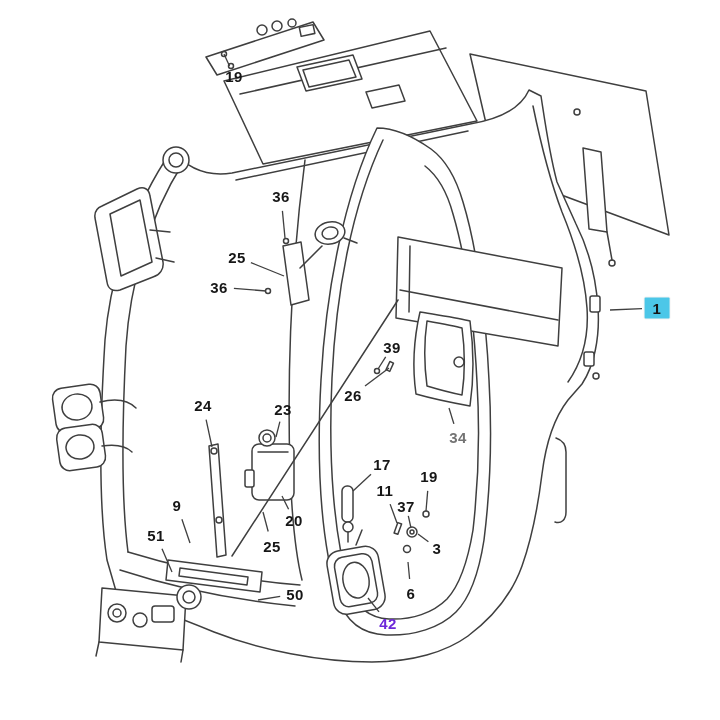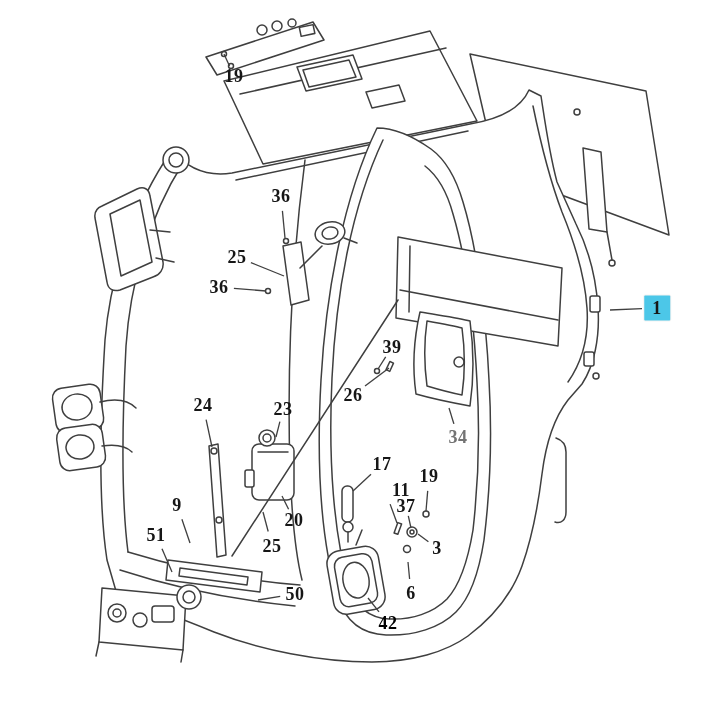--- a/index.html
+++ b/index.html
@@ -8,23 +8,23 @@
     width:720px;height:720px;
     background:#ffffff;
     overflow:hidden;
     font-family:"Liberation Sans", sans-serif;
   }
   .stage svg{position:absolute;left:0;top:0;}
   #callouts{position:absolute;left:0;top:0;width:100%;height:100%;pointer-events:none;}
   .callout{
     position:absolute;
     transform:translate(-50%,-50%);
-    font-family:Liberation Serif, serif;
+    font-family:Liberation Sans, sans-serif;
     font-weight:bold;
-    font-size:18px;
+    font-size:15px;
     color:#161616;
     letter-spacing:0.5px;
     white-space:nowrap;
     pointer-events:auto;
   }
   .callout.highlighted{
     padding:2px 8px;
     color:#0b0b0b;
     border-radius:1px;
     box-shadow:0 0 0 1px rgba(0,0,0,0.05);
@@ -266,26 +266,26 @@
       <div class="callout" style="left: 281px; top: 196px; color: rgb(22, 22, 22);">36</div>
       <div class="callout" style="left: 237px; top: 257px; color: rgb(22, 22, 22);">25</div>
       <div class="callout" style="left: 219px; top: 287px; color: rgb(22, 22, 22);">36</div>
       <div class="callout" style="left: 392px; top: 347px; color: rgb(22, 22, 22);">39</div>
       <div class="callout" style="left: 353px; top: 395px; color: rgb(22, 22, 22);">26</div>
       <div class="callout" style="left: 203px; top: 405px; color: rgb(22, 22, 22);">24</div>
       <div class="callout" style="left: 283px; top: 409px; color: rgb(22, 22, 22);">23</div>
       <div class="callout" style="left: 458px; top: 437px; color: #737373;">34</div>
       <div class="callout" style="left: 382px; top: 464px; color: rgb(22, 22, 22);">17</div>
       <div class="callout" style="left: 429px; top: 476px; color: rgb(22, 22, 22);">19</div>
-      <div class="callout" style="left: 385px; top: 490px; color: rgb(22, 22, 22); margin-left: 16px;">11</div>
+      <div class="callout" style="left: 385px; top: 490px; color: rgb(22, 22, 22);">11</div>
       <div class="callout" style="left: 406px; top: 506px; color: rgb(22, 22, 22);">37</div>
       <div class="callout" style="left: 437px; top: 548px; color: rgb(22, 22, 22);">3</div>
       <div class="callout" style="left: 177px; top: 505px; color: rgb(22, 22, 22);">9</div>
       <div class="callout" style="left: 156px; top: 535px; color: rgb(22, 22, 22);">51</div>
       <div class="callout" style="left: 294px; top: 520px; color: rgb(22, 22, 22);">20</div>
       <div class="callout" style="left: 272px; top: 546px; color: rgb(22, 22, 22);">25</div>
       <div class="callout" style="left: 411px; top: 593px; color: rgb(22, 22, 22);">6</div>
       <div class="callout" style="left: 295px; top: 594px; color: rgb(22, 22, 22);">50</div>
-      <div class="callout" style="left: 388px; top: 623px; color: #000000;">42</div>
+      <div class="callout" style="left: 388px; top: 623px; color: #6d28d9;">42</div>
       <div class="callout highlighted" style="left: 657px; top: 308px; color: rgb(22, 22, 22); background: rgb(76, 199, 232);">1</div>
     </div>
 
 </div>
 
 </body></html>

